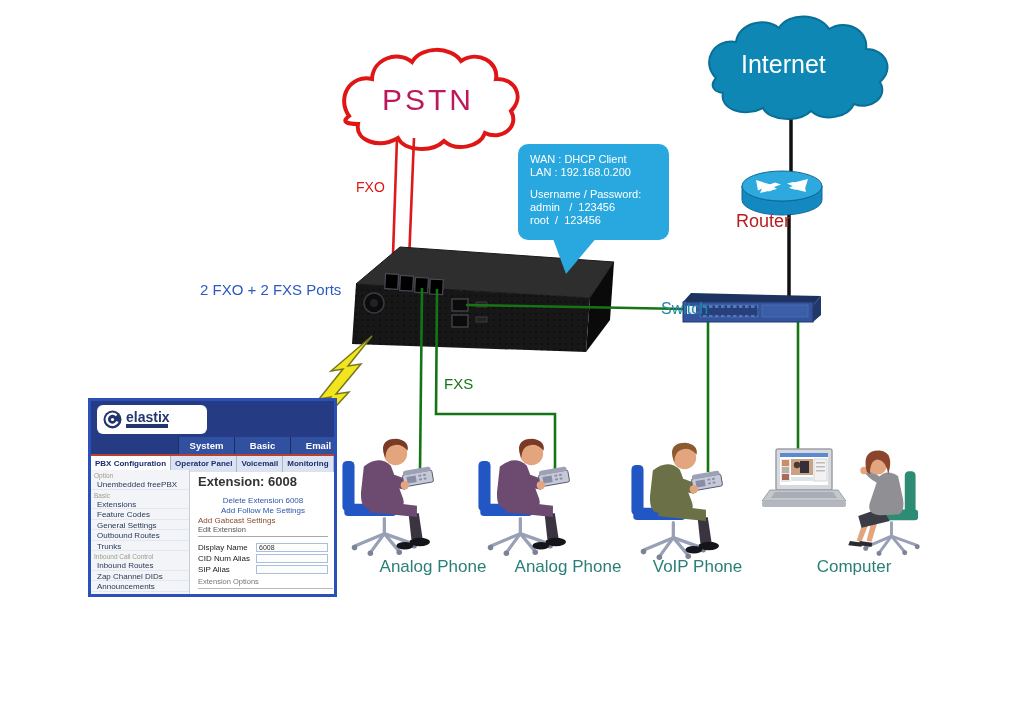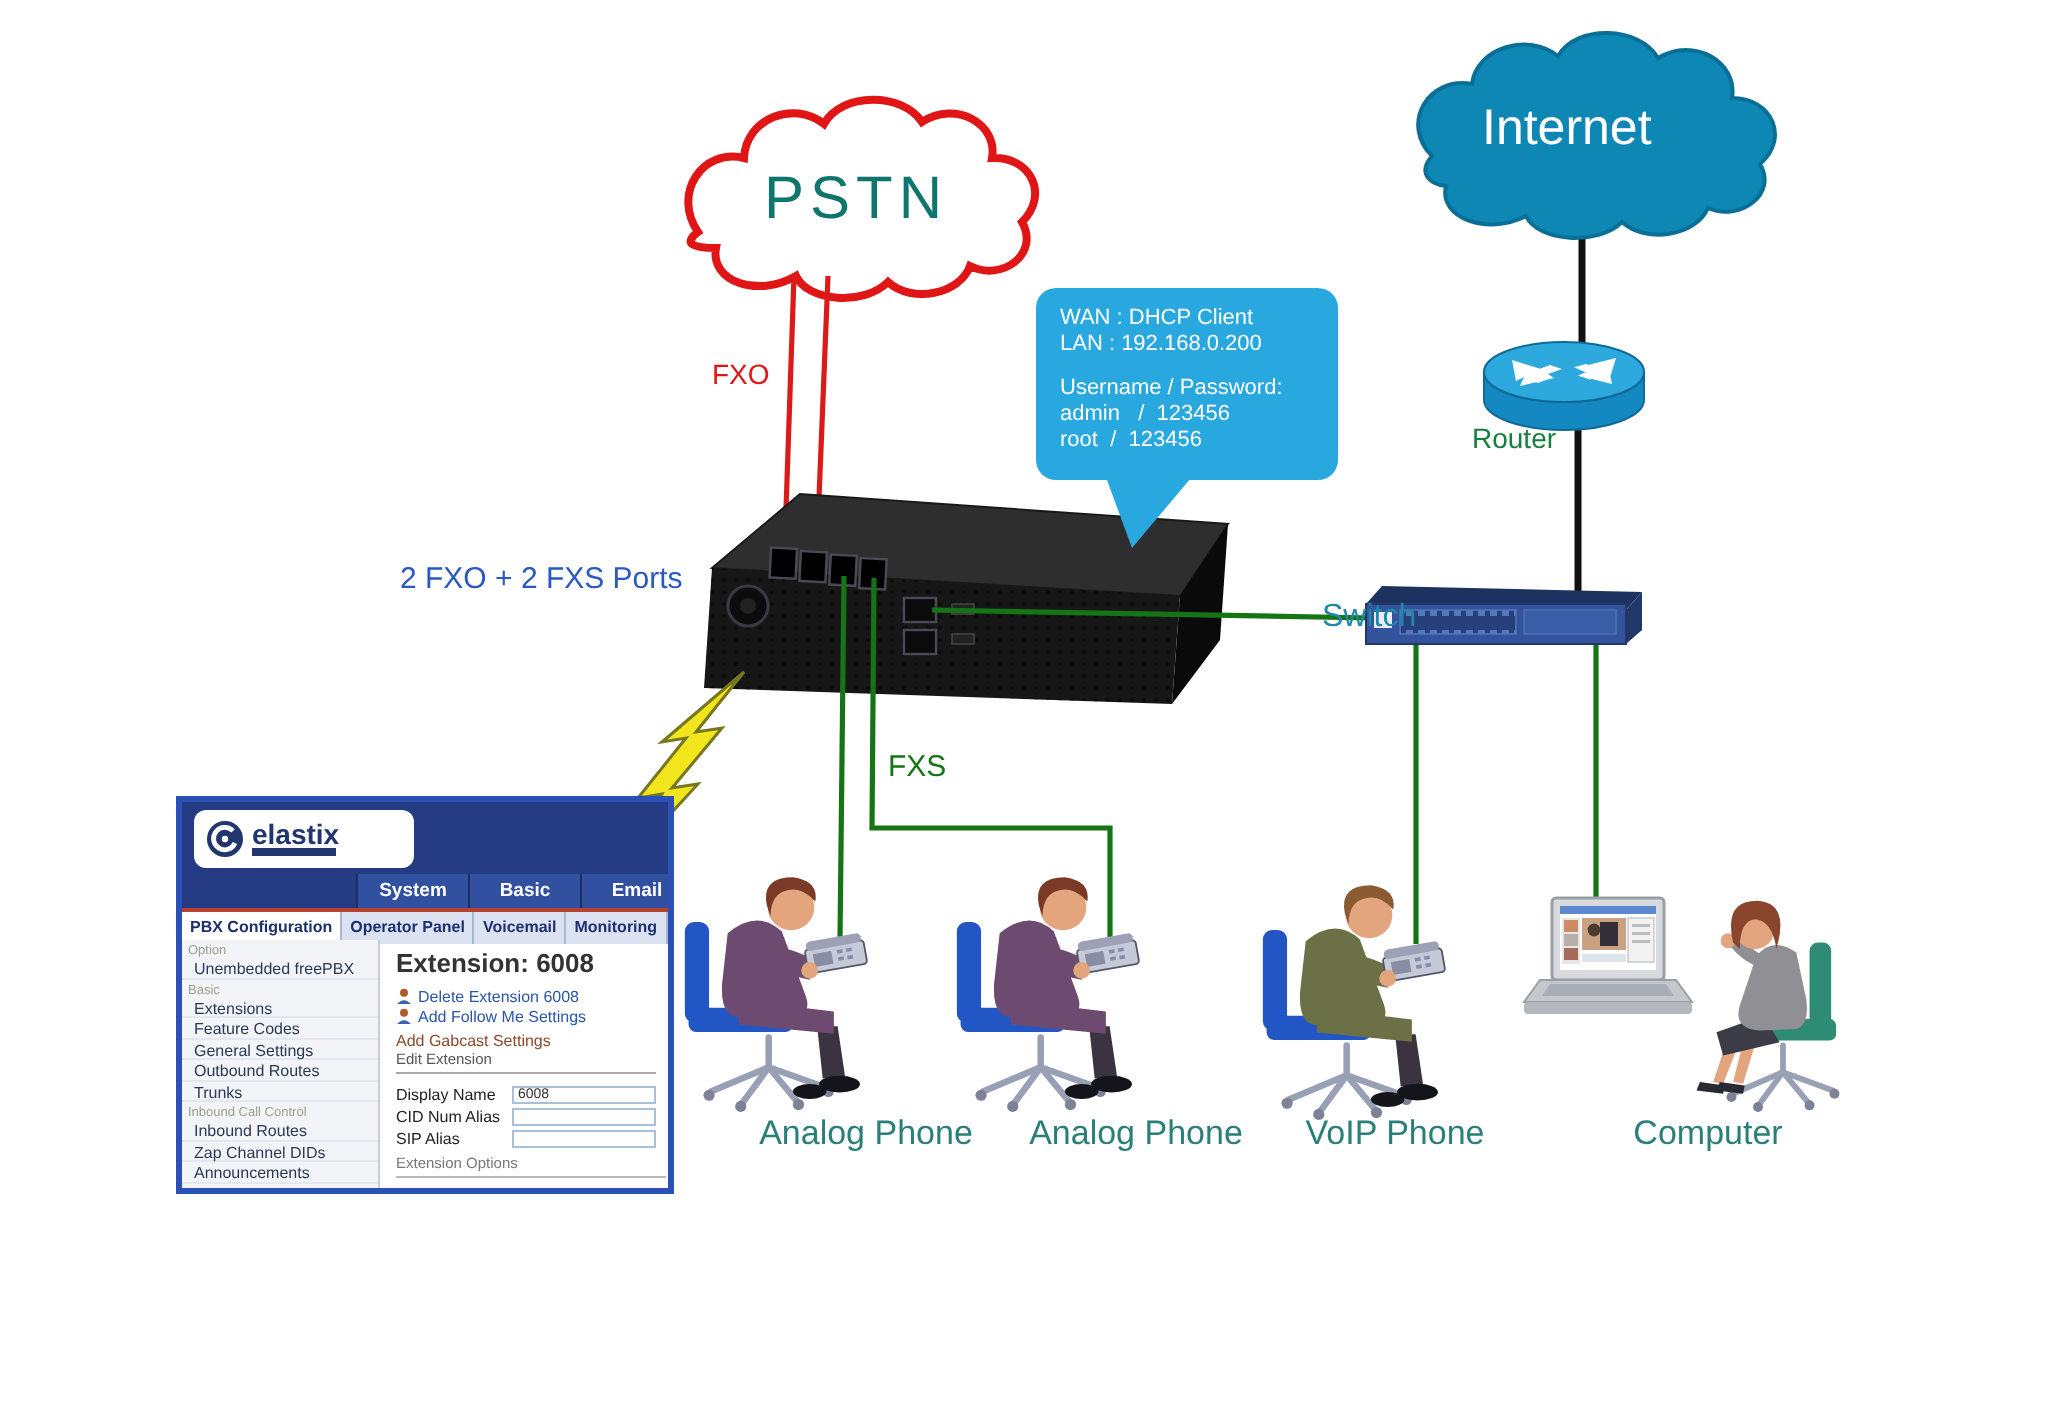--- a/index.html
+++ b/index.html
@@ -2,23 +2,23 @@
 <html><head>
 <meta charset="utf-8">
 <style>
   * { margin:0; padding:0; box-sizing:border-box; }
   body { background:#fff; font-family:"Liberation Sans", sans-serif; }
   .canvas { position:relative; width:1024px; height:701px; background:#fff; overflow:hidden; }
   .layer { position:absolute; left:0; top:0; }
 
   
   .lbl { position:absolute; font-family:"Liberation Sans", sans-serif; }
-  .pstn-lbl   { left:382px; top:83px;  width:120px; font-size:30px; letter-spacing:3px; color:#0f766e; }
+  .pstn-lbl   { left:382px; top:83px;  width:120px; font-size:30px; letter-spacing:3px; color:#be185d; }
   .inet-lbl   { left:741px; top:50px;  width:140px; font-size:25px; color:#fff; }
-  .router-lbl { left:736px; top:211px; font-size:14px; color:#15803d; }
+  .router-lbl { left:736px; top:211px; font-size:18px; color:#b91c1c; }
   .switch-lbl { left:661px; top:271px; font-size:16px; color:#1f87a8;margin-top:29px; }
   .fxo-lbl    { left:356px; top:179px; font-size:14px; color:#e01616; }
   .fxs-lbl    { left:444px; top:375px; font-size:15px; color:#157515; }
   .ports-lbl  { left:200px; top:281px; font-size:15px; color:#2b59c3; }
   .ep-lbl     { position:absolute; top:557px; font-size:17px; color:#2a8078; text-align:center; }
   .ep-1 { left:372px; width:122px; }
   .ep-2 { left:507px; width:122px; }
   .ep-3 { left:640px; width:115px; }
   .ep-4 { left:806px; width:96px; }
 
@@ -51,21 +51,21 @@
   .ex-subtabs { display:flex; height:16px; background:#c9d4e8; border-top:2px solid #b5422e; }
   .ex-subtab { height:16px; background:#dbe3f2; border-right:1px solid #a9b6cf; color:#1c2f6e;
                font-size:8px; font-weight:bold; line-height:15px; padding:0 4px; white-space:nowrap; }
   .ex-subtab.active { background:#fff; }
   .ex-body { display:flex; height:139px; }
   .ex-side { width:99px; background:#f2f4f8; border-right:1px solid #c5cede; overflow:hidden; }
   .ex-shead { font-size:6.5px; color:#9aa08a; padding:2px 3px 0 3px; height:9px; }
   .ex-sitem { font-size:8px; color:#2a3a55; padding:1px 6px; height:10.5px; border-bottom:1px solid #e2e8f1; }
   .ex-main { flex:1; padding:4px 6px 0 8px; overflow:hidden; }
   .ex-title { font-size:13px; font-weight:bold; color:#333; margin-bottom:4px; }
-  .ex-link { display:flex; align-items:center; gap:3px; font-size:8px; color:#2a56a8; height:10px; }
+  .ex-link { display:flex; align-items:center; gap:3px; font-size:8px; color:#2a56a8; height:10px;flex-direction:column; }
   .ex-sublink1 { font-size:8px; color:#8a4a2a; margin-top:3px; }
   .ex-sublink2 { font-size:7.5px; color:#555; border-bottom:1px solid #aaa; padding-bottom:2px; margin-bottom:5px; }
   .ex-row { display:flex; align-items:center; height:10px; margin-bottom:1px; }
   .ex-flabel { width:62px; font-size:8px; color:#222; }
   .ex-input { width:72px; height:9px; border:1px solid #a9c0dc; font-size:7px; padding:0 2px;
               font-family:"Liberation Sans", sans-serif; color:#333; background:#fdfdfd; }
   .ex-footer { font-size:7.5px; color:#777; border-bottom:1px solid #bbb; padding:2px 0; width:135px; }
 </style>
 </head>
 <body>

